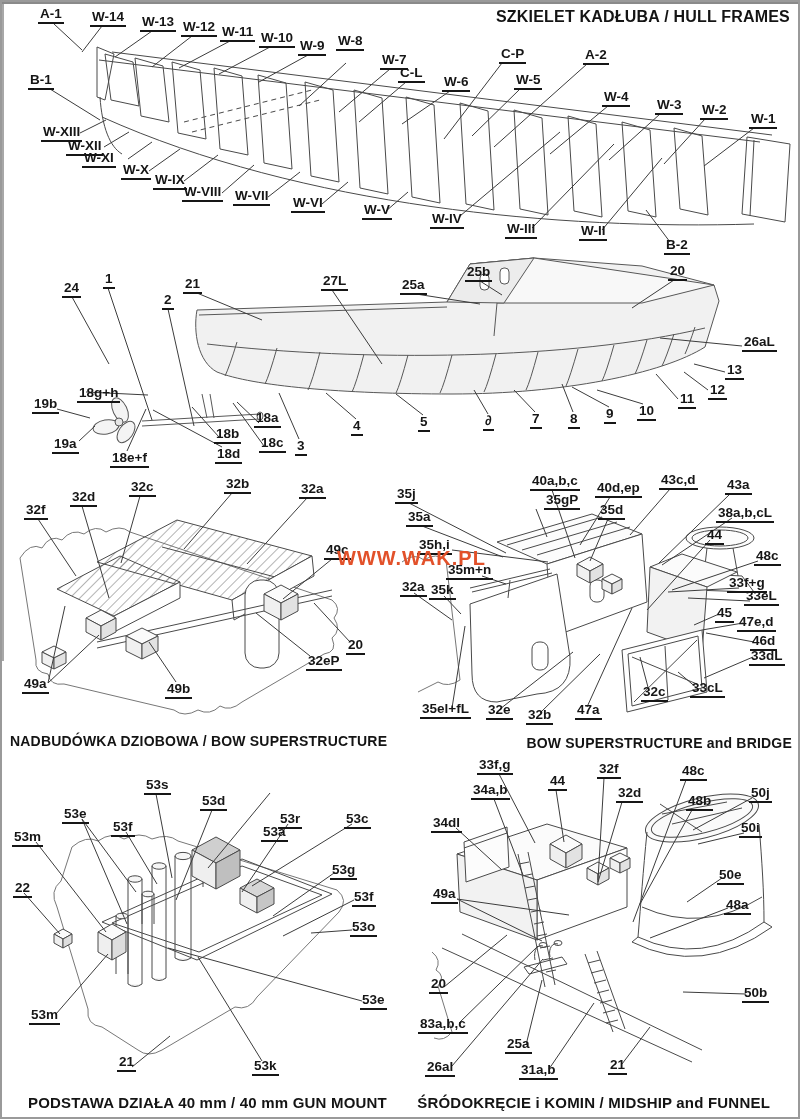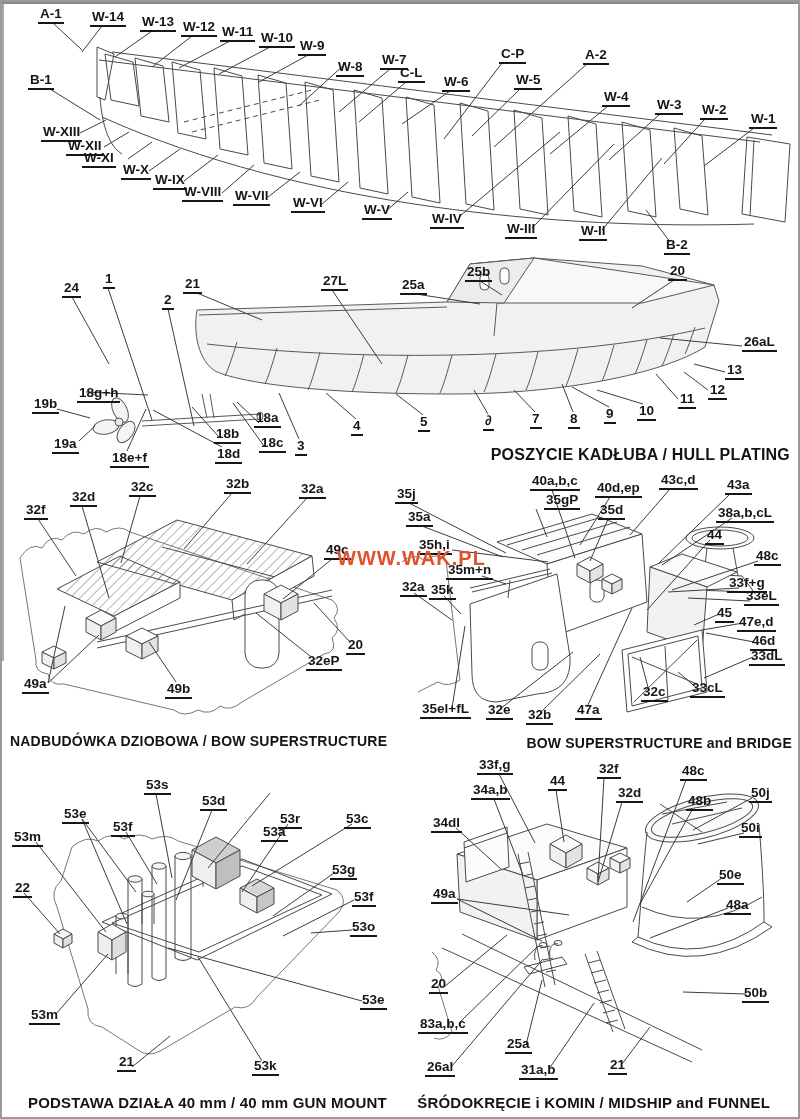--- a/index.html
+++ b/index.html
@@ -351,37 +351,37 @@
         <line x1="744" y1="992" x2="681" y2="990" stroke="#3c3c3c" stroke-width="1"></line>
       </g>
   </svg>
 
   <div class="divider" id="div1"></div>
   <div class="divider" id="div2"></div>
   <div class="divider" id="div3"></div>
   <div class="divider" id="div4"></div>
   <div class="divider" id="div5"></div>
 
-  <div class="ptitle" style="top:444px;right:8px;">POSZYCIE KADŁUBA / HULL PLATING</div>
+  <div class="ptitle" style="top:6px;right:8px;">SZKIELET KADŁUBA / HULL FRAMES</div>
   <div class="ptitle small" style="top:731px;left:8px;">NADBUDÓWKA DZIOBOWA / BOW SUPERSTRUCTURE</div>
   <div class="ptitle small" style="top:733px;right:6px;">BOW SUPERSTRUCTURE and BRIDGE</div>
   <div class="ptitle" style="top:1092px;left:26px;font-size:15px;">PODSTAWA DZIAŁA 40 mm / 40 mm GUN MOUNT</div>
   <div class="ptitle" style="top:1092px;right:28px;font-size:15px;text-align:right;">ŚRÓDOKRĘCIE i KOMIN / MIDSHIP and FUNNEL</div>
 
   <div id="watermark" style="color: rgb(226, 81, 42);">WWW.WAK.PL</div>
 
   <div id="label-layer">
       <div class="lbl" style="left: 36px; top: 5px;">A-1</div>
       <div class="lbl" style="left: 88px; top: 8px;">W-14</div>
       <div class="lbl" style="left: 138px; top: 13px;">W-13</div>
       <div class="lbl" style="left: 179px; top: 18px;">W-12</div>
       <div class="lbl" style="left: 218px; top: 23px;">W-11</div>
       <div class="lbl" style="left: 257px; top: 29px;">W-10</div>
       <div class="lbl" style="left: 296px; top: 37px;">W-9</div>
-      <div class="lbl" style="left: 334px; top: 58px;">W-8</div>
+      <div class="lbl" style="left: 334px; top: 32px;">W-8</div>
       <div class="lbl" style="left: 378px; top: 51px;">W-7</div>
       <div class="lbl" style="left: 396px; top: 64px;">C-L</div>
       <div class="lbl" style="left: 497px; top: 45px;">C-P</div>
       <div class="lbl" style="left: 440px; top: 73px;">W-6</div>
       <div class="lbl" style="left: 512px; top: 71px;">W-5</div>
       <div class="lbl" style="left: 581px; top: 46px;">A-2</div>
       <div class="lbl" style="left: 600px; top: 88px;">W-4</div>
       <div class="lbl" style="left: 653px; top: 96px;">W-3</div>
       <div class="lbl" style="left: 698px; top: 101px;">W-2</div>
       <div class="lbl" style="left: 747px; top: 110px;">W-1</div>

